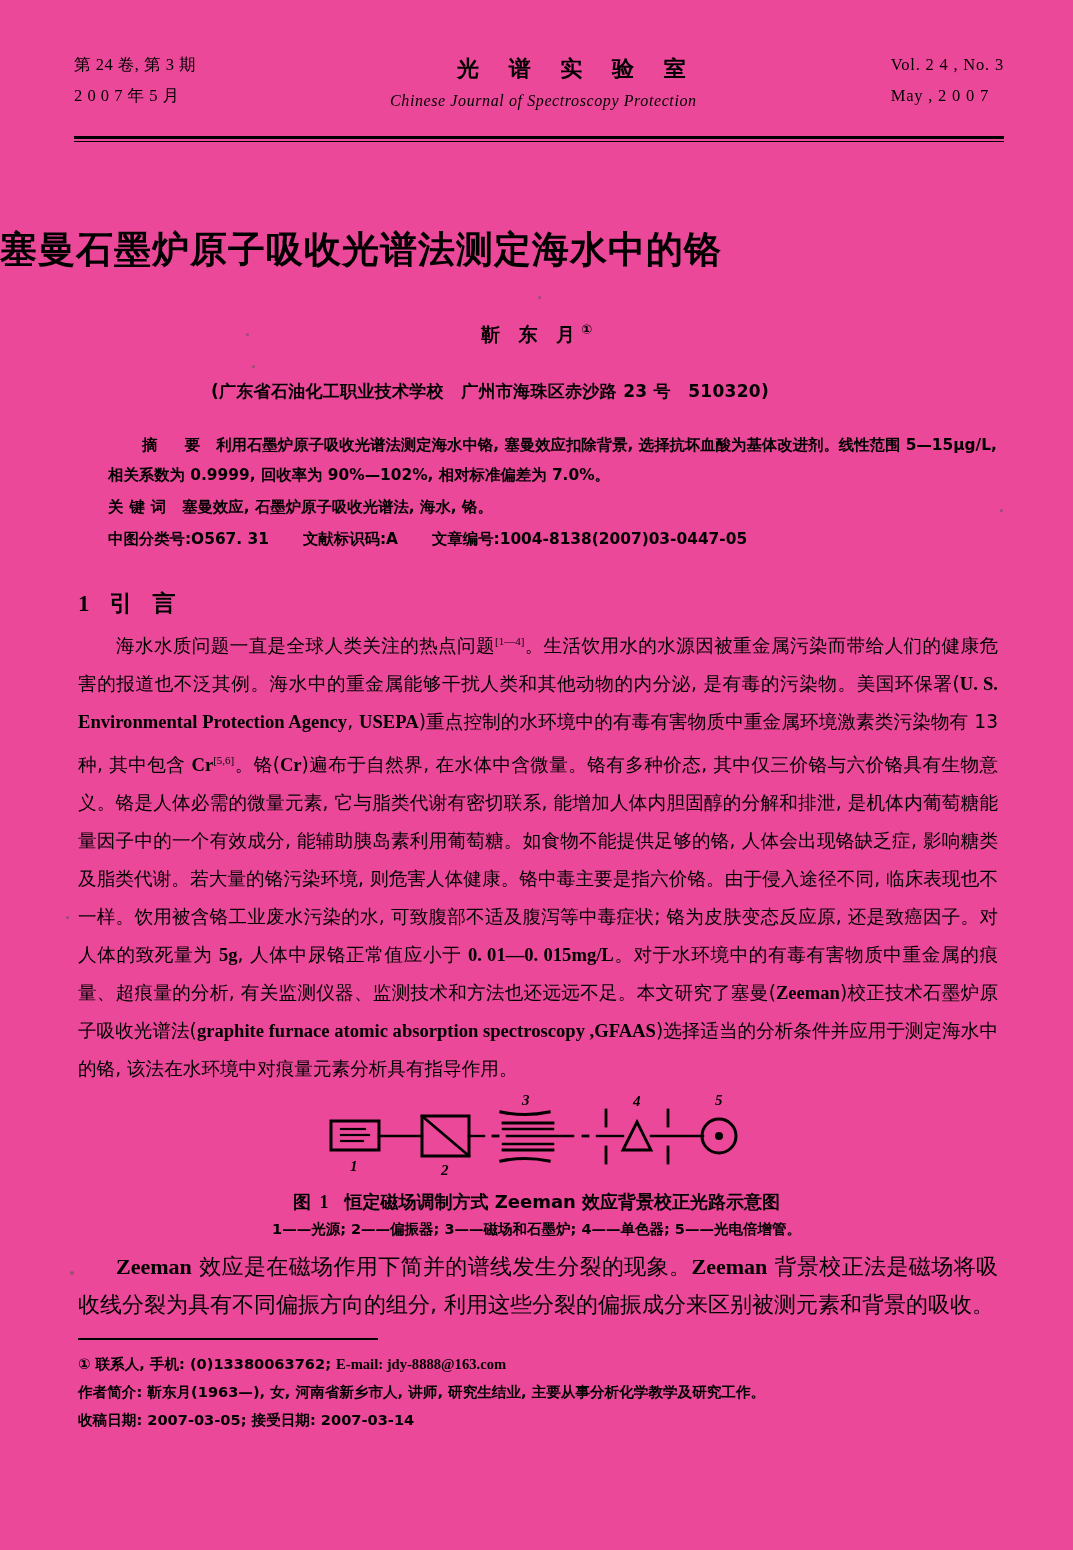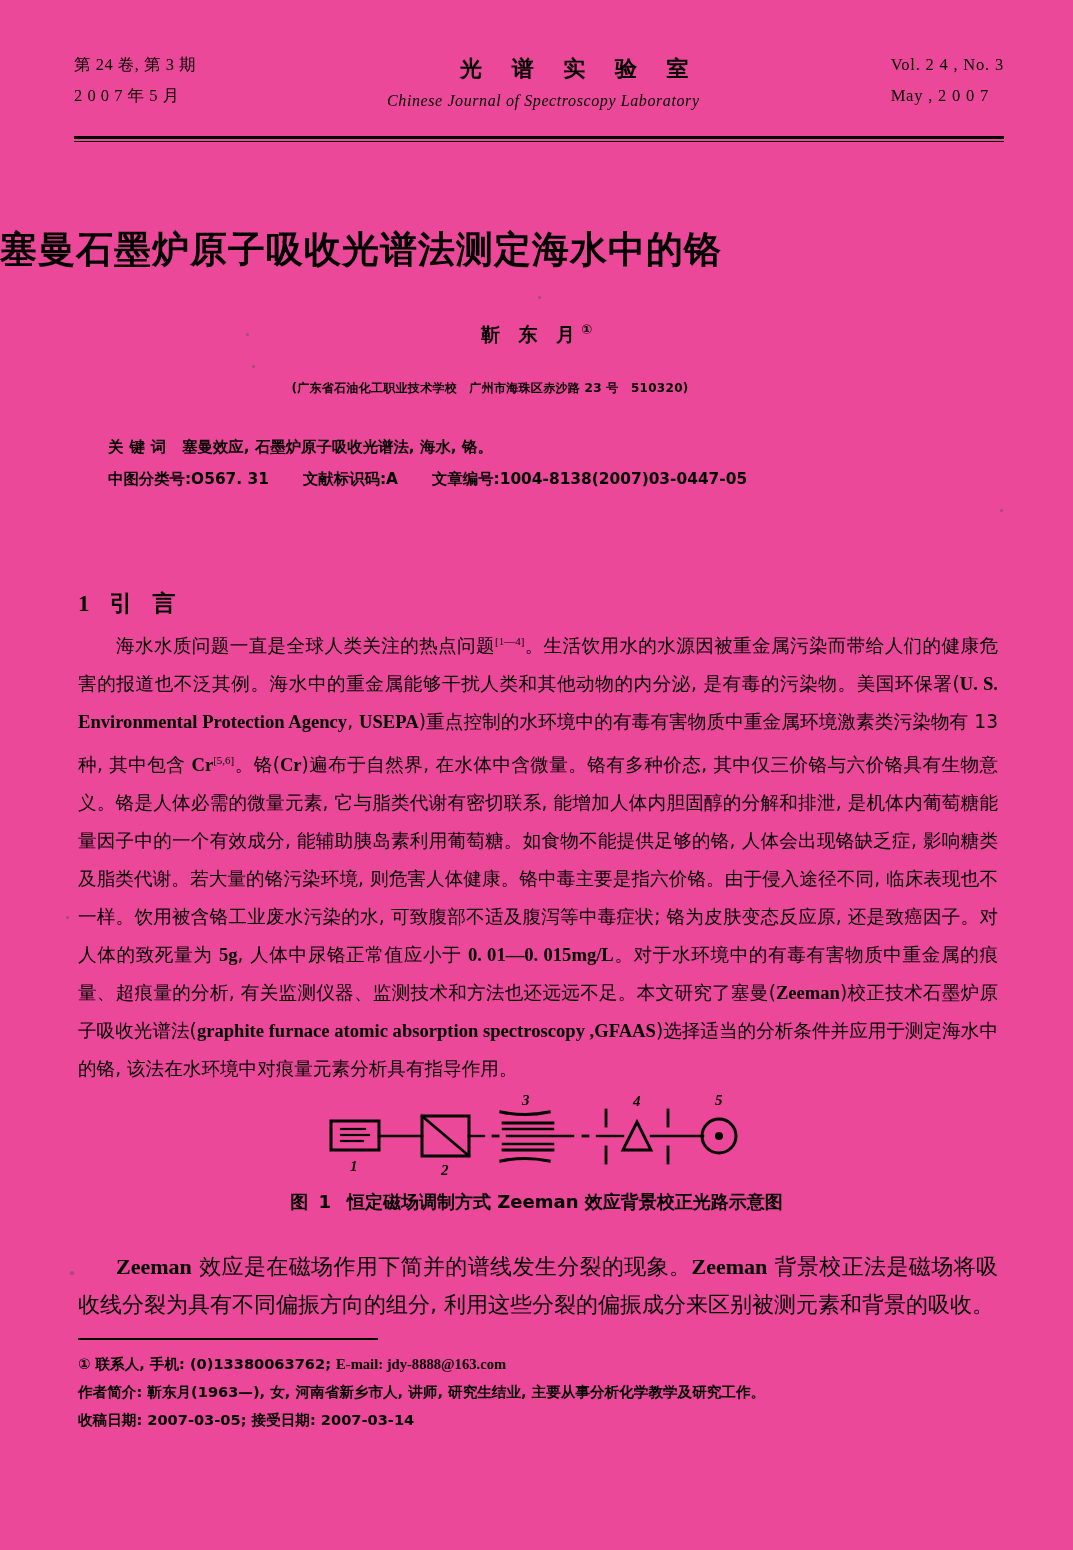--- a/index.html
+++ b/index.html
@@ -92,21 +92,21 @@
     letter-spacing: 0;
   }
   .affiliation {
     position: absolute;
     left: 0;
     top: 380px;
     width: 980px;
     text-align: center;
     font-family: "DejaVu Sans", sans-serif;
     font-weight: bold;
-    font-size: 12px;
+    font-size: 17px;
     letter-spacing: .3px;
   }
 
   
   .abstract-block {
     position: absolute;
     left: 108px;
     top: 430px;
     width: 890px;
     font-family: "DejaVu Sans", sans-serif;
@@ -163,21 +163,21 @@
     width: 1073px;
   }
   .fig-art { display: block; margin: 0 auto; }
   .fig-caption {
     text-align: center;
     font-family: "DejaVu Sans", sans-serif;
     font-weight: bold;
     font-size: 18px;
     margin-top: 8px;
   }
-  .fig-caption .fignum { letter-spacing: 2px; margin-right: 14px; }
+  .fig-caption .fignum { letter-spacing: 2px; margin-right: 14px; font-family: Liberation Serif, serif; }
   .fig-legend {
     text-align: center;
     font-family: "DejaVu Sans", sans-serif;
     font-weight: bold;
     font-size: 14.5px;
     margin-top: 6px;
   }
 
   
   .tail-text {
@@ -227,38 +227,41 @@
 
 <div id="page">
 
   <div class="masthead">
     <div class="mast-col mast-left">
       <div>第 24 卷, 第 3 期</div>
       <div>2 0 0 7 年 5 月</div>
     </div>
     <div class="mast-col mast-center">
       <div class="journal-cn">光 谱 实 验 室</div>
-      <div class="journal-en">Chinese Journal of Spectroscopy Laboratory</div>
+      <div class="journal-en">Chinese Journal of Spectroscopy Protection</div>
     </div>
     <div class="mast-col mast-right">
       <div>Vol. 2 4 , No. 3</div>
       <div>May , 2 0 0 7</div>
     </div>
   </div>
   <div class="rule-head"></div>
 
   <div class="title">塞曼石墨炉原子吸收光谱法测定海水中的铬</div>
 
   <div class="author">
     <span>靳 东 月</span><span class="sup">①</span>
   </div>
 
   <div class="affiliation">(广东省石油化工职业技术学校　广州市海珠区赤沙路 23 号　510320)</div>
 
   <div class="abstract-block">
+    <div class="abstract-p">
+      <span class="lbl">摘　要</span><span>利用石墨炉原子吸收光谱法测定海水中铬, 塞曼效应扣除背景, 选择抗坏血酸为基体改进剂。线性范围 5—15μg/L, 相关系数为 0.9999, 回收率为 90%—102%, 相对标准偏差为 7.0%。</span>
+    </div>
     <div class="kw-line">
       <span class="lbl">关键词</span><span>塞曼效应, 石墨炉原子吸收光谱法, 海水, 铬。</span>
     </div>
     <div class="class-line">
       <span>中图分类号:</span><span>O567. 31</span><span class="gap"></span><span>文献标识码:</span><span>A</span><span class="gap"></span><span>文章编号:</span><span>1004-8138(2007)03-0447-05</span>
     </div>
   </div>
 
   <div class="sec-head">
     <span class="num">1</span><span class="txt">引 言</span>
@@ -311,20 +314,21 @@
         <text x="124" y="85">2</text>
         <text x="205" y="15">3</text>
         <text x="316" y="16">4</text>
         <text x="398" y="15">5</text>
       </g>
     </svg>
 
     <div class="fig-caption">
       <span class="fignum">图 1</span><span>恒定磁场调制方式 Zeeman 效应背景校正光路示意图</span>
     </div>
+    <div class="fig-legend">1——光源; 2——偏振器; 3——磁场和石墨炉; 4——单色器; 5——光电倍增管。</div>
   </div>
 
   <div class="tail-text">
     <p><span class="en">Zeeman</span><span> 效应是在磁场作用下简并的谱线发生分裂的现象。</span><span class="en">Zeeman</span><span> 背景校正法是磁场将吸收线分裂为具有不同偏振方向的组分, 利用这些分裂的偏振成分来区别被测元素和背景的吸收。</span></p>
   </div>
 
   <div class="foot-rule"></div>
   <div class="footnotes">
     <div><span>①</span><span> 联系人, 手机: (0)13380063762; </span><span class="en">E-mail: jdy-8888@163.com</span></div>
     <div>作者简介: 靳东月(1963—), 女, 河南省新乡市人, 讲师, 研究生结业, 主要从事分析化学教学及研究工作。</div>

